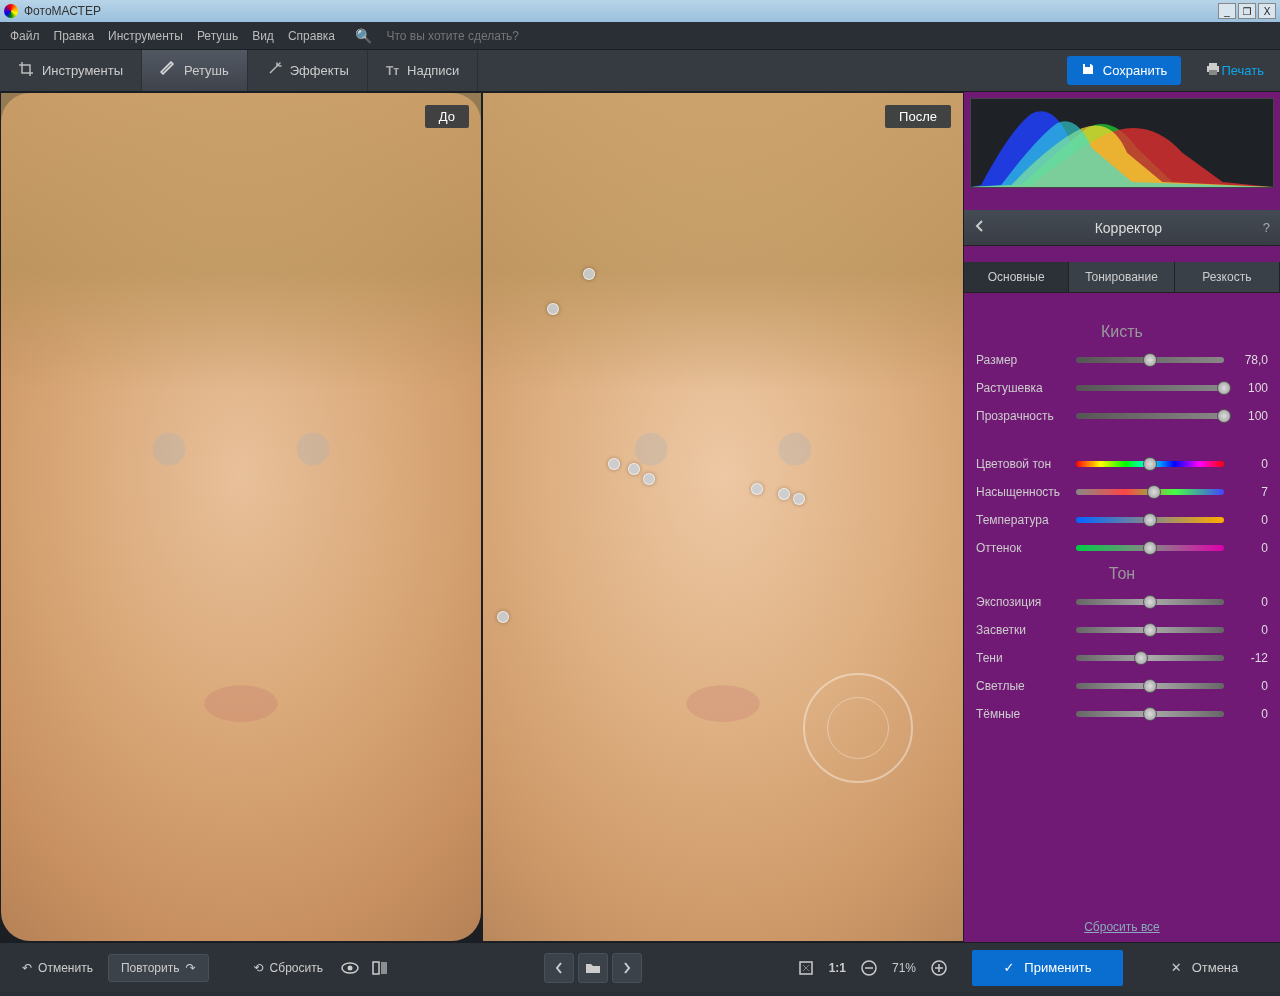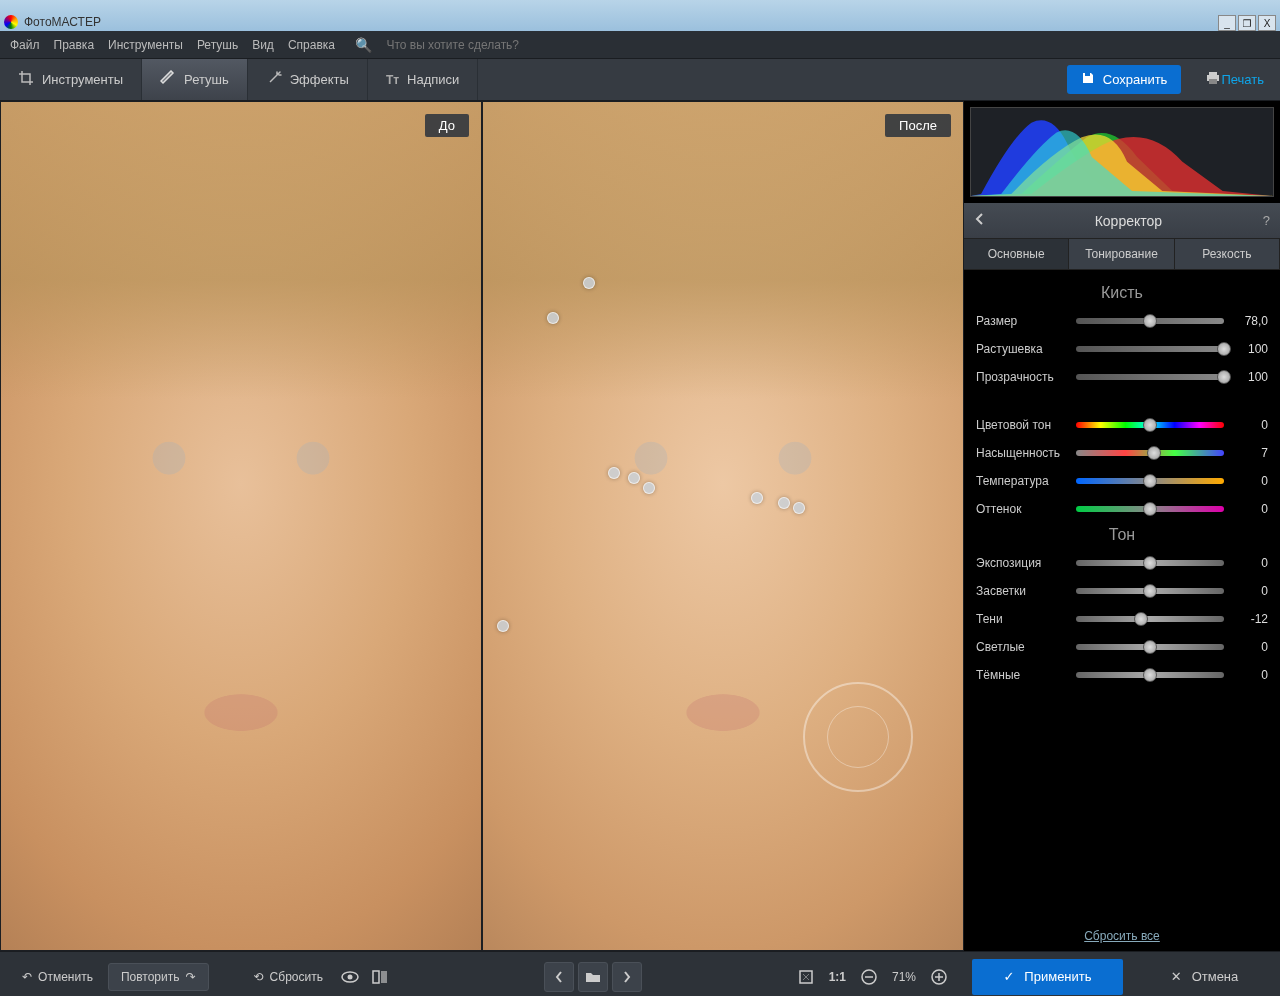--- a/index.html
+++ b/index.html
@@ -1,18 +1,18 @@
 <!DOCTYPE html>
 <html><head>
 <meta charset="utf-8">
 <style>
 * { box-sizing: border-box; margin: 0; padding: 0; font-family: Arial, sans-serif; }
 body { background: #2a2f35; color: #ccc; width: 1280px; height: 996px; overflow: hidden; font-size: 13px; }
 
-.titlebar { background: linear-gradient(#b8d4e8,#9bc0dd); height: 31px; display: flex; padding: 15px 4px; color: #333; font-size: 12px; }
+.titlebar { background: linear-gradient(#b8d4e8,#9bc0dd); height: 22px; display: flex; align-items: center; padding: 4px 4px; color: #333; font-size: 12px; }
 .titlebar .logo { width:14px;height:14px;border-radius:50%;background:conic-gradient(red,orange,yellow,green,blue,purple,red);margin-right:6px; }
 .titlebar .wincontrols { margin-left:auto; display:flex; gap:2px;}
 .titlebar .winbtn { width:18px;height:16px;background:#d8e4ee;border:1px solid #888;font-size:10px;display:flex;align-items:center;justify-content:center;color:#222;cursor:pointer;}
 
 .menubar { background:#2a2f35; height:28px; display:flex; align-items:center; padding:0 10px; gap:14px; border-bottom:1px solid #1a1d21;}
 .menubar span { color:#bbb; font-size:12px; cursor:pointer;}
 .menubar .search-icon { color:#888; font-size:14px; margin-left:6px;}
 .menubar input { background:transparent;border:none;color:#888;font-size:12px;outline:none;width:200px;}
 
 .toolbar { background:#363b42; height:42px; display:flex; align-items:stretch; padding:0 0; border-bottom:1px solid #1a1d21;}
@@ -20,33 +20,33 @@
 .tab.active { background:#4a5058; background:linear-gradient(#525862,#3e434b);}
 .tab .ticon { font-size:14px; color:#aaa;}
 .toolbar .spacer { flex:1;}
 .save-btn { background:#0a6ed1;color:#fff;padding:6px 14px;margin:6px 8px;border-radius:3px;display:flex;align-items:center;gap:8px;cursor:pointer;font-size:13px;}
 .print-btn { display:flex;align-items:center;padding:0 16px;color:#0ea5e9;cursor:pointer;}
 
 .main { display:flex; height: 850px;}
 .canvas-area { flex:1; background:#1b1e22; position:relative; display:flex;}
 .img-half { flex:1; position:relative; margin:1px;}
 .img-half .label { position:absolute;top:12px;right:12px;background:rgba(50,55,62,0.9);color:#fff;padding:4px 14px;font-size:13px;border-radius:2px;}
-.img-half.before { background: radial-gradient(ellipse 120% 100% at 50% 45%, #e8c09a 0%, #d9a878 30%, #c89060 55%, #8a6040 100%);}
+.img-half.before { background: radial-gradient(ellipse 120% 100% at 50% 45%, #e8c09a 0%, #d9a878 30%, #c89060 55%, #8a6040 100%); border-radius: 29px;}
 .img-half.after { background: radial-gradient(ellipse 120% 100% at 50% 45%, #edc8a4 0%, #deb082 30%, #cd9868 55%, #8e6444 100%);}
 .face-hint { position:absolute; inset:0; background:
   radial-gradient(circle 40px at 35% 42%, #9bb0c4 40%, transparent 42%),
   radial-gradient(circle 40px at 65% 42%, #9bb0c4 40%, transparent 42%),
   radial-gradient(ellipse 60px 30px at 50% 72%, #c47070 60%, transparent 62%);
   opacity:0.25;}
 .hair-overlay { position:absolute;top:0;left:0;right:0;height:35%;background:linear-gradient(180deg,#c9a36a 0%,#b8935a 60%,transparent 100%);opacity:0.7;}
 .dot { position:absolute;width:12px;height:12px;border-radius:50%;background:rgba(200,210,220,0.8);border:1px solid rgba(255,255,255,0.6);box-shadow:0 0 4px rgba(0,0,0,0.3);}
 .brush-circle { position:absolute;width:110px;height:110px;border:2px solid rgba(255,255,255,0.4);border-radius:50%;right:50px;top:580px;}
 .brush-circle::after{content:'';position:absolute;inset:22px;border:1px solid rgba(255,255,255,0.35);border-radius:50%;}
 
-.sidebar { width:316px; background:#000000; display:flex;flex-direction:column;}
+.sidebar { width:316px; background:#701a75; display:flex;flex-direction:column;gap:16px;}
 .histogram { height:90px; margin:6px; background:#1e2126; border:1px solid #444; position:relative; overflow:hidden;}
 .histogram svg { width:100%; height:100%;}
 .panel-header { height:36px;background:linear-gradient(#454b53,#393e46);display:flex;align-items:center;padding:0 10px;color:#ddd;border-bottom:1px solid #222;}
 .panel-header .back { cursor:pointer;font-size:16px;color:#ccc;width:20px;}
 .panel-header .title { flex:1;text-align:center;font-size:14px;}
 .panel-header .help { cursor:pointer;color:#aaa;}
 .subtabs { display:flex; border-bottom:1px solid #222;}
 .subtab { flex:1;text-align:center;padding:8px 4px;font-size:12px;background:#3a4048;cursor:pointer;border-right:1px solid #222;}
 .subtab.active { background:#2c3137;}
 .sliders { padding:8px 12px; overflow-y:auto;flex:1;}

